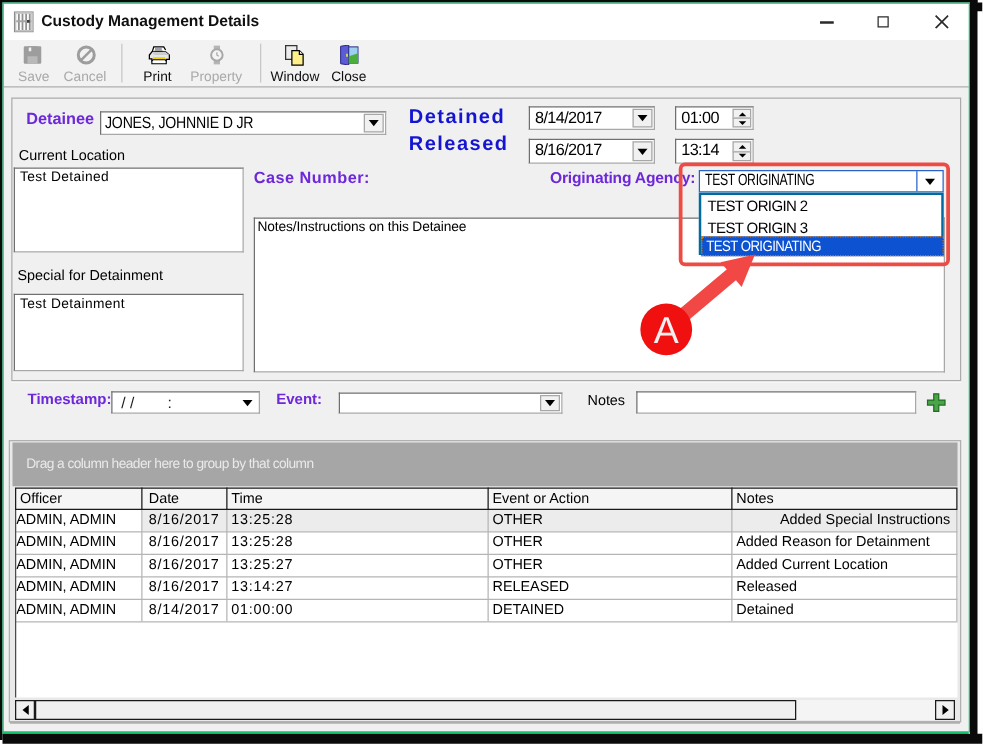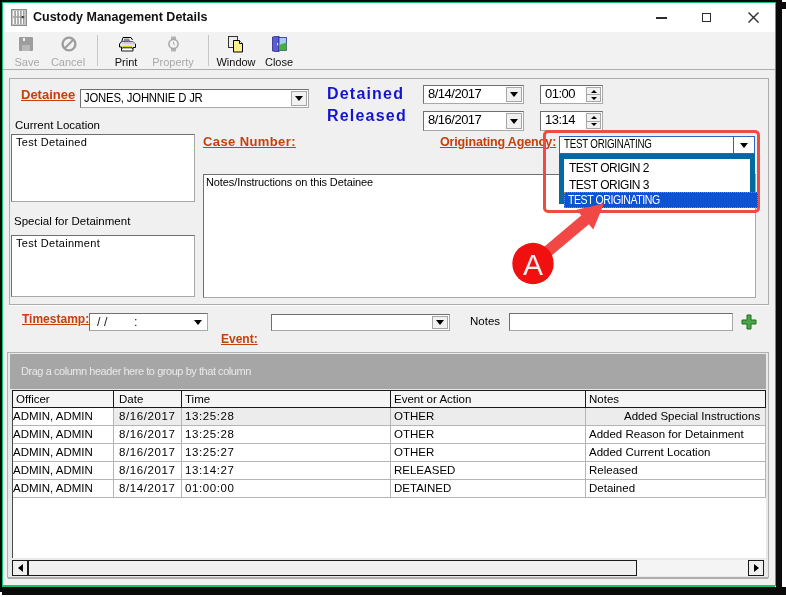--- a/index.html
+++ b/index.html
@@ -1,20 +1,20 @@
 <!DOCTYPE html>
 <html><head>
 <meta charset="utf-8">
 <style>
   html,body{margin:0;padding:0;}
   body{width:786px;height:597px;background:#fff;font-family:"Liberation Sans",sans-serif;overflow:hidden;}
   #page{position:relative;width:786px;height:597px;background:#fff;overflow:hidden;}
   .a{position:absolute;}
   .lbl{position:absolute;color:#000;font-size:11.5px;line-height:12px;white-space:nowrap;}
-  .bl{position:absolute;color:#c2410c;font-weight:bold;font-size:12.5px;line-height:13px;text-decoration:underline;white-space:nowrap;}
+  .bl{position:absolute;color:#6d28d9;font-weight:bold;font-size:12.5px;line-height:13px;white-space:nowrap;}
   .box{position:absolute;background:#fff;border:1px solid;border-color:#6f6f6f #a8a8a8 #a8a8a8 #6f6f6f;box-sizing:border-box;}
   .cbtn{position:absolute;right:1px;top:1px;bottom:1px;width:16px;background:#f1f1f1;border:1px solid #a6a6a6;box-sizing:border-box;display:flex;align-items:center;justify-content:center;}
   .tridown{width:0;height:0;border-left:4px solid transparent;border-right:4px solid transparent;border-top:5px solid #000;}
   .triup{width:0;height:0;border-left:4px solid transparent;border-right:4px solid transparent;border-bottom:5px solid #000;}
   .btxt{position:absolute;font-size:13px;line-height:13px;color:#000;white-space:nowrap;}
   .gcell{position:absolute;font-size:11.5px;line-height:17.5px;color:#000;white-space:nowrap;overflow:hidden;}
   .gsep{position:absolute;width:1px;background:#b5b5b5;}
   .gnum{letter-spacing:0.6px;}
 </style>
 </head>
@@ -157,21 +157,21 @@
   </div>
 
   <div class="bl" style="left:440px;top:136px;font-size:12.5px;letter-spacing:-0.15px;">Originating Agency:</div>
   <div class="a" style="left:543px;top:130px;width:217px;height:83px;border:3px solid #ee4b44;border-radius:5px;box-sizing:border-box;"></div>
   <div class="a" style="left:559px;top:136px;width:196px;height:18px;background:#fff;border:1.5px solid #2a64c8;box-sizing:border-box;">
     <div class="btxt" style="left:4px;top:-0.5px;letter-spacing:-0.3px;transform:scaleX(0.75);transform-origin:0 0;">TEST ORIGINATING</div>
     <div class="a" style="right:0;top:0;bottom:0;width:20px;border-left:1.5px solid #2a64c8;display:flex;align-items:center;justify-content:center;">
         <div class="tridown"></div>
       </div>
   </div>
-  <div class="a" style="left:559px;top:154px;width:196px;height:50px;background:#fff;border:5px solid #0369a1;box-sizing:border-box;">
+  <div class="a" style="left:559px;top:154px;width:196px;height:50px;background:#fff;border:2px solid #0369a1;box-sizing:border-box;">
     <div class="btxt" style="left:5px;top:3px;font-size:12px;letter-spacing:-0.5px;">TEST ORIGIN 2</div>
     <div class="btxt" style="left:5px;top:19.5px;font-size:12px;letter-spacing:-0.5px;">TEST ORIGIN 3</div>
     <div class="a" style="left:0px;top:33px;width:194px;height:16px;background:#0d52d1;border:1px dotted #c87820;box-sizing:border-box;">
       <div class="btxt" style="left:3px;top:0.5px;color:#fff;font-size:12px;letter-spacing:-0.5px;transform:scaleX(0.88);transform-origin:0 0;">TEST ORIGINATING</div>
     </div>
   </div>
 
   <svg class="a" style="left:495px;top:190px;" width="125" height="100" viewBox="0 0 125 100">
     <line x1="40" y1="72" x2="90.5" y2="29.5" stroke="#f24845" stroke-width="11.5"></line>
     <polygon points="109,13.5 98.3,39.5 81.5,19.7" fill="#f24845"></polygon>
@@ -180,21 +180,21 @@
   </svg>
 
   <div class="bl" style="left:22px;top:312.5px;font-size:12px;">Timestamp:</div>
   <div class="box" style="left:89px;top:313px;width:119px;height:18px;">
     <div class="lbl" style="left:7px;top:1.5px;color:#1a1a1a;font-size:12.5px;">/ /</div>
       <div class="lbl" style="left:44px;top:1.5px;color:#1a1a1a;font-size:12.5px;">:</div>
     <div class="cbtn" style="border:none;background:transparent;">
         <div class="tridown"></div>
       </div>
   </div>
-  <div class="bl" style="left:221px;top:312.5px;font-size:12px;margin-top:20px;">Event:</div>
+  <div class="bl" style="left:221px;top:312.5px;font-size:12px;">Event:</div>
   <div class="box" style="left:271px;top:314px;width:179px;height:17px;">
     <div class="cbtn">
         <div class="tridown"></div>
       </div>
   </div>
   <div class="lbl" style="left:470px;top:315px;">Notes</div>
   <div class="box" style="left:509px;top:313px;width:224px;height:18px;"></div>
   <svg class="a" style="left:741px;top:314px;" width="16" height="16" viewBox="0 0 16 16">
     <path d="M6 1 L10 1 L10 6 L15 6 L15 10 L10 10 L10 15 L6 15 L6 10 L1 10 L1 6 L6 6 Z" fill="#4aa44a" stroke="#1f6e1f" stroke-width="1"></path>
   </svg>

